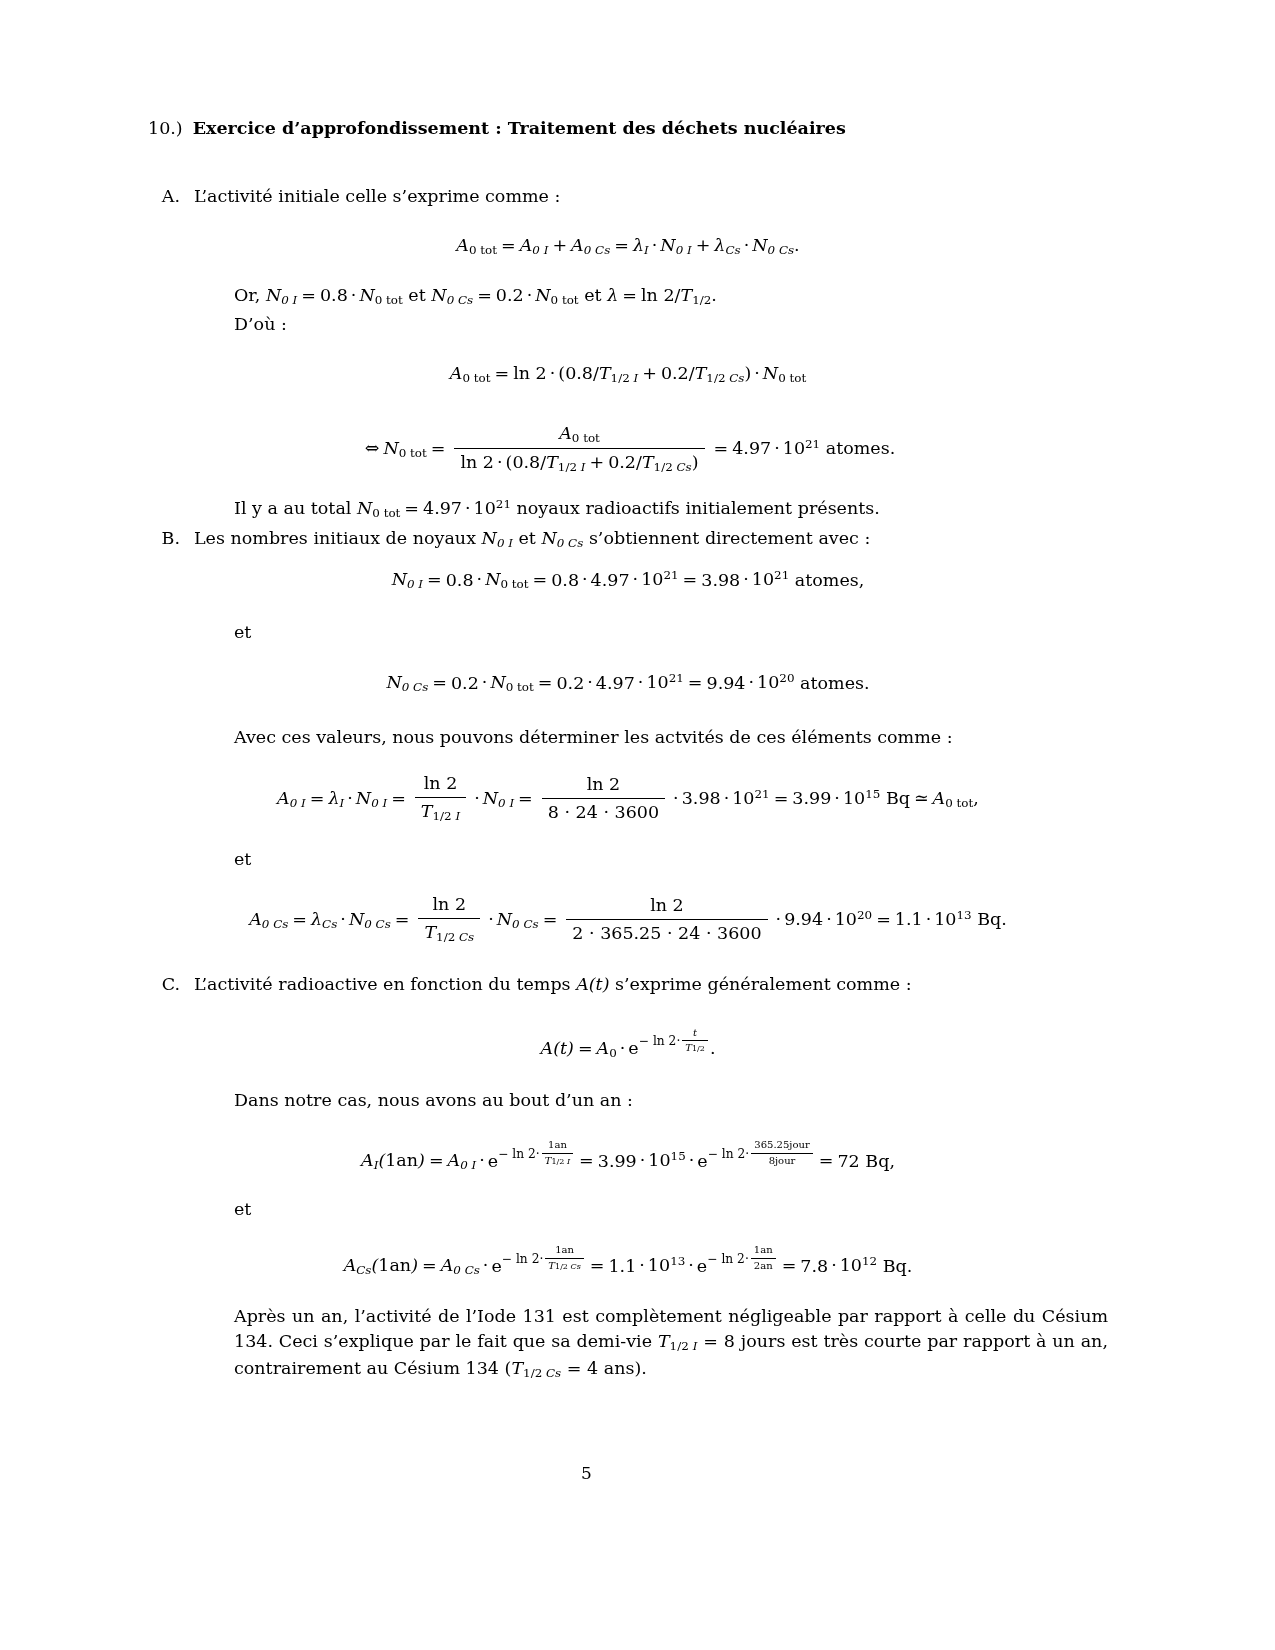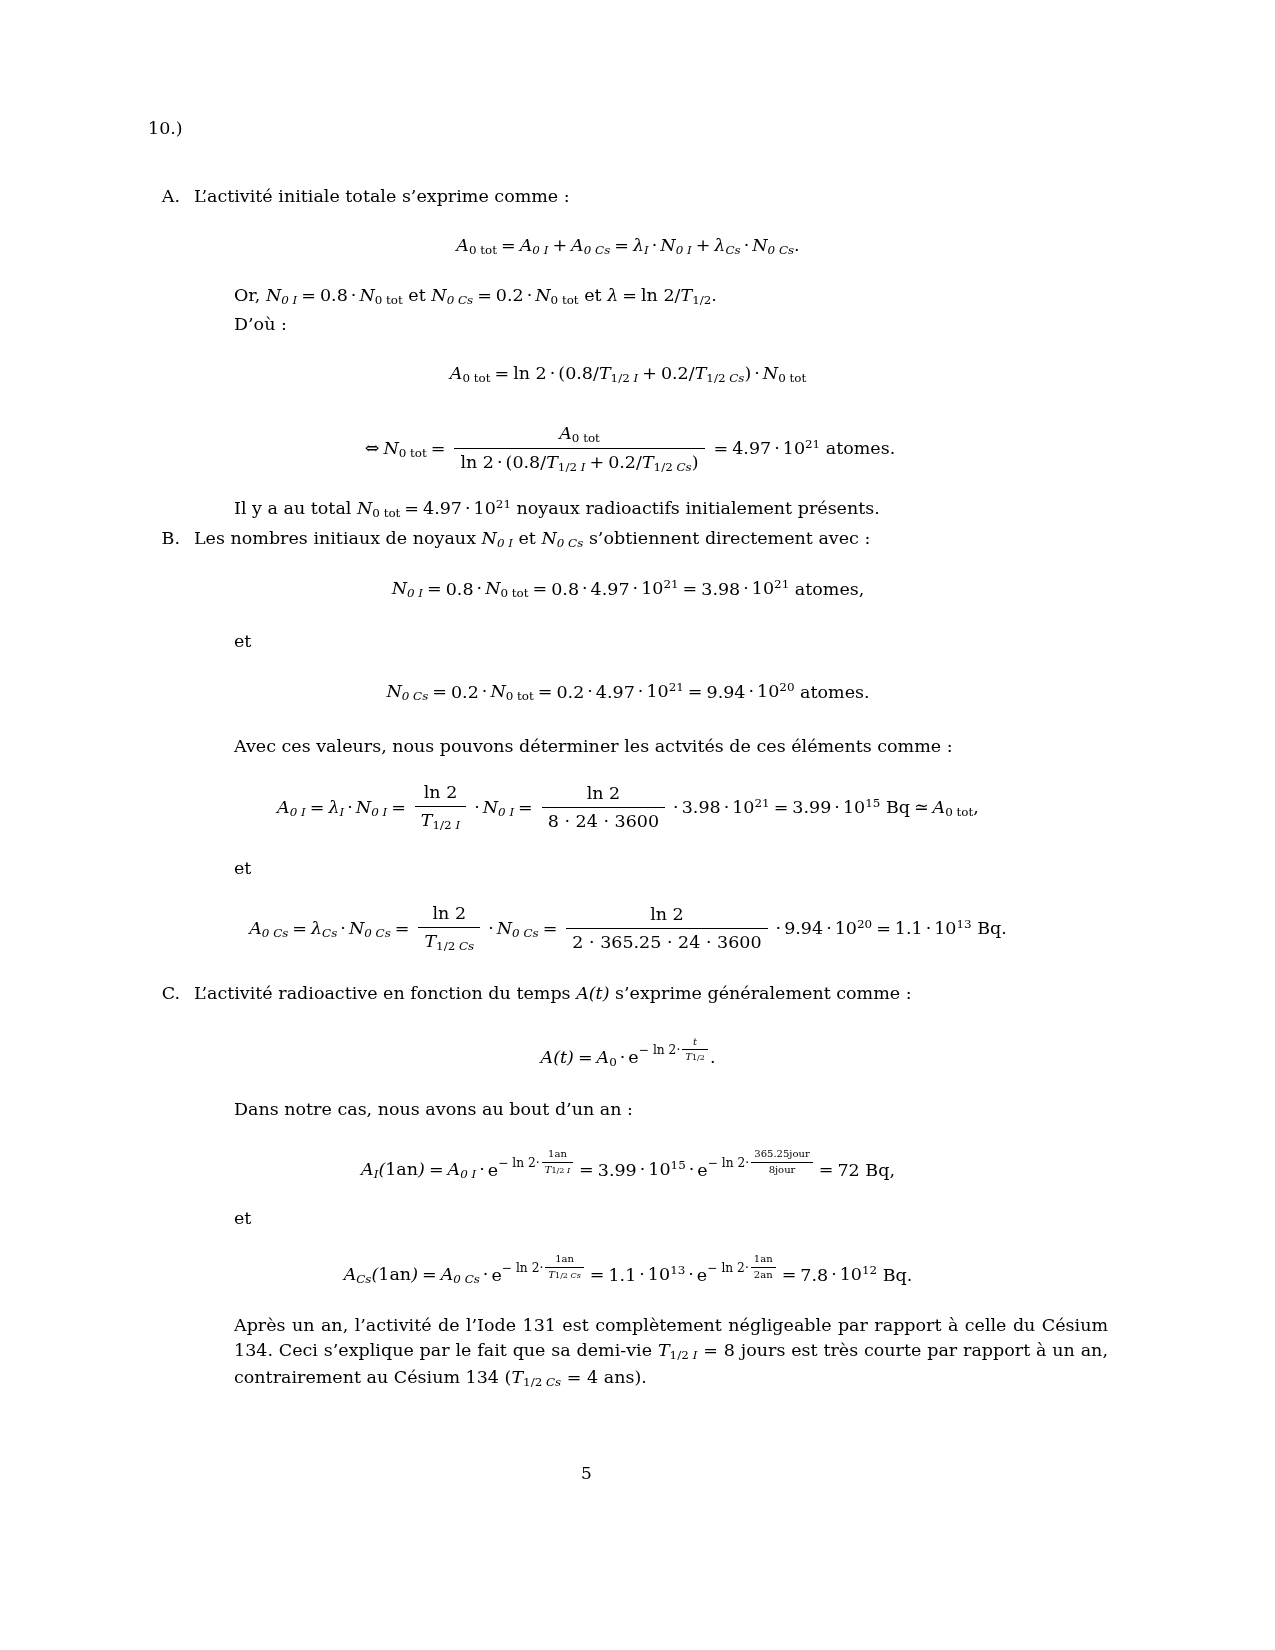--- a/index.html
+++ b/index.html
@@ -140,25 +140,26 @@
   }
 </style>
 </head>
 <body>
 
 <div class="page">
   <div class="content">
 
     <div class="title-row">
       <span class="title-num">10.)</span>
+      <span class="title-text">Exercice d’approfondissement : Traitement des déchets nucléaires</span>
     </div>
 
     <div class="item">
       <div class="item-label">A.</div>
-      <div class="item-body">L’activité initiale totale s’exprime comme :</div>
+      <div class="item-body">L’activité initiale celle s’exprime comme :</div>
     </div>
 
     <div class="eq">
       <span class="mi"><span class="m">A</span><sub class="rm">0 tot</sub></span><span class="op">=</span><span class="mi"><span class="m">A</span><sub>0 I</sub></span><span class="op">+</span><span class="mi"><span class="m">A</span><sub>0 Cs</sub></span><span class="op">=</span><span class="mi"><span class="m">λ</span><sub>I</sub></span><span class="dot">·</span><span class="mi"><span class="m">N</span><sub>0 I</sub></span><span class="op">+</span><span class="mi"><span class="m">λ</span><sub>Cs</sub></span><span class="dot">·</span><span class="mi"><span class="m">N</span><sub>0 Cs</sub></span><span class="up">.</span>
     </div>
 
     <div class="para">
       <span>Or,</span>
       <span class="mi"><span class="m">N</span><sub>0 I</sub></span><span class="op">=</span><span class="up">0.8</span><span class="dot">·</span><span class="mi"><span class="m">N</span><sub class="rm">0 tot</sub></span>
       <span>et</span>
@@ -180,21 +181,21 @@
       Il y a au total <span class="mi"><span class="m">N</span><sub class="rm">0 tot</sub></span><span class="op">=</span><span class="up">4.97</span><span class="dot">·</span><span class="up">10<sup>21</sup></span> noyaux radioactifs initialement présents.
     </div>
 
     <div class="item" style="margin-top:4px;">
       <div class="item-label">B.</div>
       <div class="item-body">
         Les nombres initiaux de noyaux <span class="mi"><span class="m">N</span><sub>0 I</sub></span> et <span class="mi"><span class="m">N</span><sub>0 Cs</sub></span> s’obtiennent directement avec :
       </div>
     </div>
 
-    <div class="eq" style="margin-top:25px;margin-bottom:30px;">
+    <div class="eq" style="margin-top:16px;margin-bottom:30px;">
       <span class="mi"><span class="m">N</span><sub>0 I</sub></span><span class="op">=</span><span class="up">0.8</span><span class="dot">·</span><span class="mi"><span class="m">N</span><sub class="rm">0 tot</sub></span><span class="op">=</span><span class="up">0.8</span><span class="dot">·</span><span class="up">4.97</span><span class="dot">·</span><span class="up">10<sup>21</sup></span><span class="op">=</span><span class="up">3.98</span><span class="dot">·</span><span class="up">10<sup>21</sup></span>&nbsp;<span class="up">atomes,</span>
     </div>
 
     <div class="et-line">et</div>
 
     <div class="eq" style="margin-top:30px;margin-bottom:30px;">
       <span class="mi"><span class="m">N</span><sub>0 Cs</sub></span><span class="op">=</span><span class="up">0.2</span><span class="dot">·</span><span class="mi"><span class="m">N</span><sub class="rm">0 tot</sub></span><span class="op">=</span><span class="up">0.2</span><span class="dot">·</span><span class="up">4.97</span><span class="dot">·</span><span class="up">10<sup>21</sup></span><span class="op">=</span><span class="up">9.94</span><span class="dot">·</span><span class="up">10<sup>20</sup></span>&nbsp;<span class="up">atomes.</span>
     </div>
 
     <div class="para">Avec ces valeurs, nous pouvons déterminer les actvités de ces éléments comme :</div>

